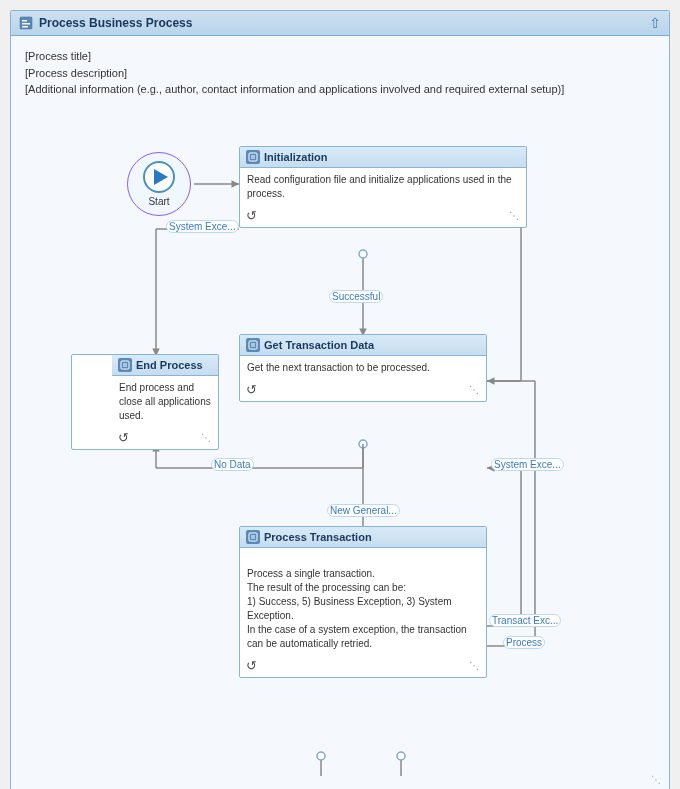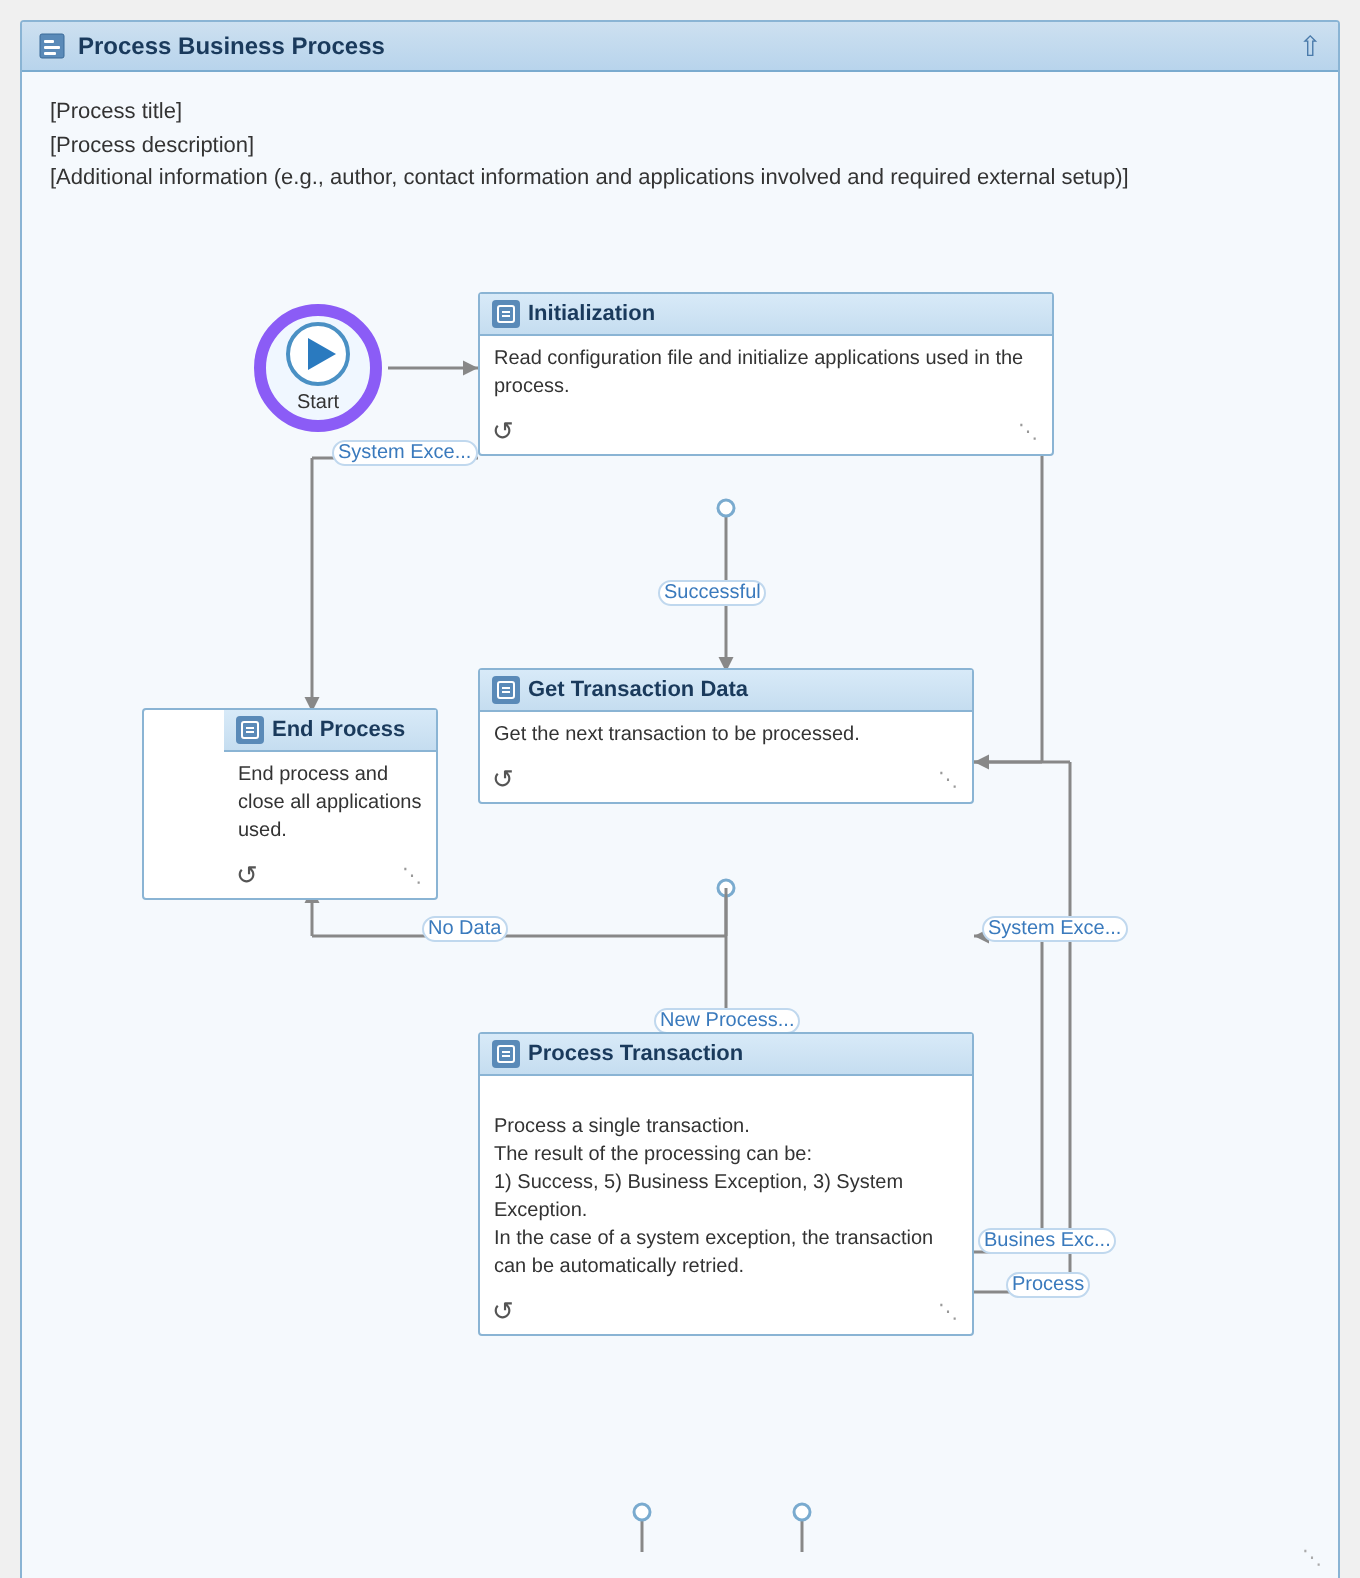--- a/index.html
+++ b/index.html
@@ -110,21 +110,21 @@
     .dots-icon {
       font-size: 10px;
       color: #999;
       letter-spacing: 1px;
     }
     
     .start-node {
       position: absolute;
       width: 64px;
       height: 64px;
-      border: 6px solid #8b5cf6;
+      border: 1px solid #8b5cf6;
       border-radius: 50%;
       background: #f0f7ff;
       display: flex;
       flex-direction: column;
       align-items: center;
       justify-content: center;
       cursor: pointer;
     }
     .play-btn {
       width: 32px;
@@ -311,23 +311,23 @@
       <div class="flow-box-footer">
         <span class="refresh-icon">↺</span>
         <span class="dots-icon">⋱</span>
       </div>
     </div>
 
     <div class="conn-label" style="left:480px; top:422px;">System Exce...</div>
 
     <div class="conn-label" style="left:200px; top:422px;">No Data</div>
 
-    <div class="conn-label" style="left:316px; top:468px;">New Process...</div>
-
-    <div class="flow-box" style="left:228px; top:480px; width:248px;">
+    <div class="conn-label" style="left:316px; top:468px;">New General...</div>
+
+    <div class="flow-box" style="left:228px; top:490px; width:248px;">
       <div class="flow-box-header">
         <div class="box-icon">
           <svg width="10" height="10" viewBox="0 0 10 10">
             <rect x="1" y="1" width="8" height="8" rx="1" fill="none" stroke="white" stroke-width="1"></rect>
             <line x1="3" y1="4" x2="7" y2="4" stroke="white" stroke-width="1"></line>
             <line x1="3" y1="6" x2="7" y2="6" stroke="white" stroke-width="1"></line>
           </svg>
         </div>
         <span>Process Transaction</span>
       </div>
@@ -336,19 +336,19 @@
 The result of the processing can be:
 1) Success, 5) Business Exception, 3) System Exception.
 In the case of a system exception, the transaction can be automatically retried.</span>
       </div>
       <div class="flow-box-footer">
         <span class="refresh-icon">↺</span>
         <span class="dots-icon">⋱</span>
       </div>
     </div>
 
-    <div class="conn-label" style="left:478px; top:578px;">Busines Exc...</div>
+    <div class="conn-label" style="left:478px; top:578px;">Transact Exc...</div>
 
     <div class="conn-label" style="left:492px; top:600px;">Process</div>
 
     <div class="resize-icon">⋱</div>
   </div>
 </div>
 
 </body></html>

